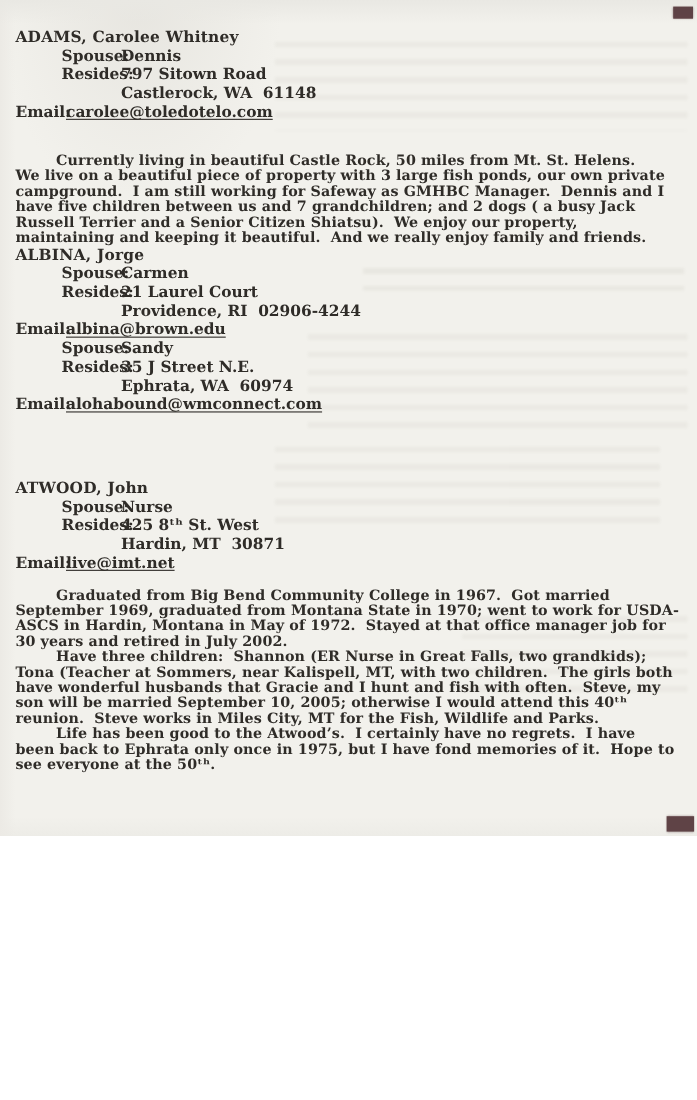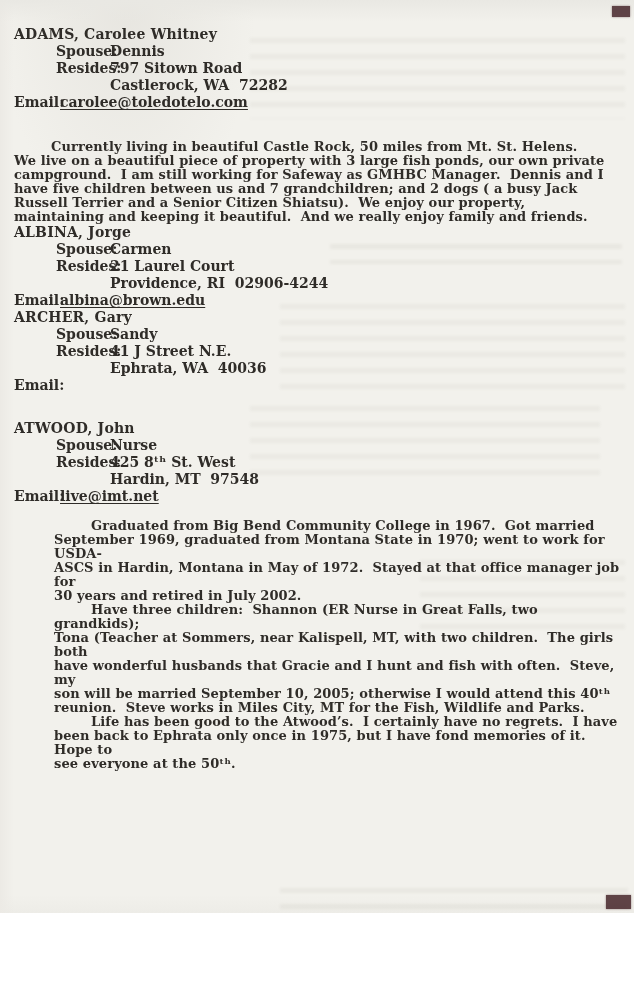--- a/index.html
+++ b/index.html
@@ -1,19 +1,19 @@
 <!DOCTYPE html>
 <html><head>
 <meta charset="utf-8">
 <style>
   html, body { margin: 0; padding: 0; }
   .page {
     position: relative;
     width: 634px;
-    height: 913px;
+    height: 760px;
     background: #f2f1ec;
     background-image:
       linear-gradient(180deg, #e9e8e3 0px, rgba(233,232,227,0) 22px),
       linear-gradient(90deg, #eceae5 0px, rgba(236,234,229,0) 14px),
       radial-gradient(ellipse at 20% 0%, rgba(222,220,214,0.55) 0%, rgba(222,220,214,0) 18%),
       linear-gradient(0deg, #edece7 0px, rgba(237,236,231,0) 18px);
     font-family: "DejaVu Serif", "DejaVu Sans", serif;
     font-weight: 700;
     color: #2f2c28;
     overflow: hidden;
@@ -36,22 +36,22 @@
   .bio {
     margin: 0;
     font-size: 13px;
     line-height: 14px;
     letter-spacing: 0.1px;
     white-space: pre-wrap;
     text-indent: 37px;
   }
   .mt-bio1 { margin-top: 29px; }
   .mt-48 { }
-  .mt-45 { margin-top: 26px; }
-  .mt-14 { margin-top: 14px; margin-left: 40px; }
+  .mt-45 { margin-top: 59px; }
+  .mt-14 { margin-top: 14px; }
   
   .ghost {
     position: absolute;
     opacity: 0.055;
     filter: blur(1.5px);
     background: repeating-linear-gradient(180deg,
       rgba(0,0,0,0) 0 4px, #6f6a58 4px 9px, rgba(0,0,0,0) 9px 16px);
     pointer-events: none;
   }
   .g1 { left: 250px; top: 34px;  width: 375px; height: 85px; }
@@ -89,21 +89,21 @@
     <section class="entry">
       <div class="name">ADAMS, Carolee Whitney</div>
       <div class="kv">
         <span class="k">Spouse:</span>
           <span class="v">Dennis</span>
       </div>
       <div class="kv">
         <span class="k">Resides:</span>
           <span class="v">797 Sitown Road</span>
       </div>
-      <div class="addr2 v">Castlerock, WA  72282</div>
+      <div class="addr2 v">Castlerock, WA  61148</div>
       <div class="kv email-row">
         <span class="k">Email:</span>
           <span class="v email-addr">carolee@toledotelo.com</span>
       </div>
     </section>
     <p class="bio mt-bio1">Currently living in beautiful Castle Rock, 50 miles from Mt. St. Helens.
 We live on a beautiful piece of property with 3 large fish ponds, our own private
 campground.  I am still working for Safeway as GMHBC Manager.  Dennis and I
 have five children between us and 7 grandchildren; and 2 dogs ( a busy Jack
 Russell Terrier and a Senior Citizen Shiatsu).  We enjoy our property,
@@ -120,46 +120,46 @@
           <span class="v">21 Laurel Court</span>
       </div>
       <div class="addr2 v">Providence, RI  02906-4244</div>
       <div class="kv email-row">
         <span class="k">Email:</span>
           <span class="v email-addr">albina@brown.edu</span>
       </div>
     </section>
 
     <section class="entry mt-48">
-      <div class="name">ARCHER, Gary</div>
       <div class="kv">
         <span class="k">Spouse:</span>
           <span class="v">Sandy</span>
       </div>
       <div class="kv">
         <span class="k">Resides:</span>
-          <span class="v">41 J Street N.E.</span>
+          <span class="v">35 J Street N.E.</span>
       </div>
-      <div class="addr2 v">Ephrata, WA  40036</div>
+      <div class="addr2 v">Ephrata, WA  60974</div>
       <div class="kv email-row">
         <span class="k">Email:</span>
+          <span class="v email-addr">alohabound@wmconnect.com</span>
       </div>
     </section>
 
     <section class="entry mt-45">
       <div class="name">ATWOOD, John</div>
       <div class="kv">
         <span class="k">Spouse:</span>
           <span class="v">Nurse</span>
       </div>
       <div class="kv">
         <span class="k">Resides:</span>
           <span class="v">425 8ᵗʰ St. West</span>
       </div>
-      <div class="addr2 v">Hardin, MT  97548</div>
+      <div class="addr2 v">Hardin, MT  30871</div>
       <div class="kv email-row">
         <span class="k">Email:</span>
           <span class="v email-addr">live@imt.net</span>
       </div>
     </section>
     <div class="mt-14">
       <p class="bio">Graduated from Big Bend Community College in 1967.  Got married
 September 1969, graduated from Montana State in 1970; went to work for USDA-
 ASCS in Hardin, Montana in May of 1972.  Stayed at that office manager job for
 30 years and retired in July 2002.</p>

